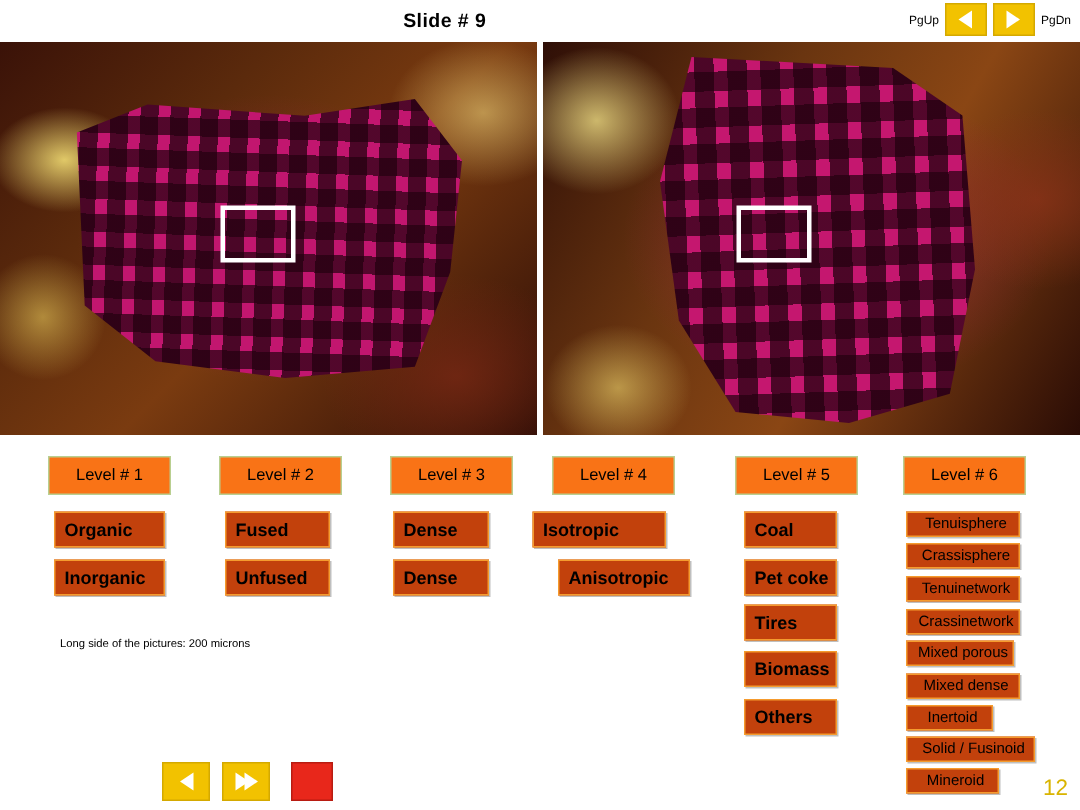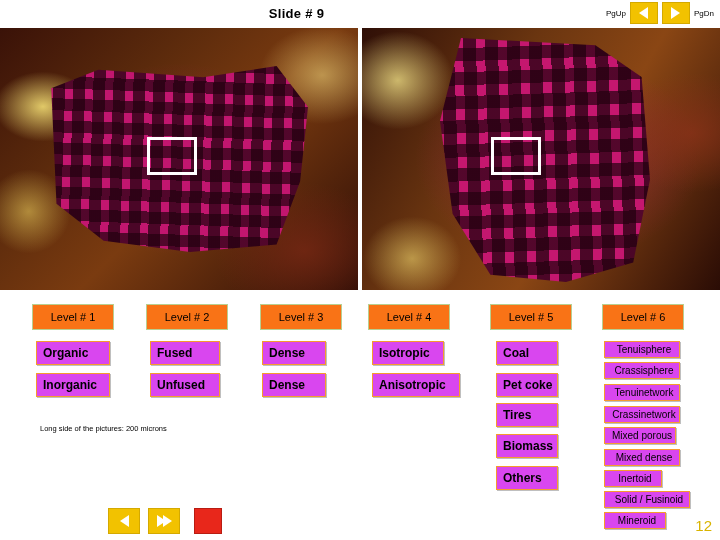--- a/index.html
+++ b/index.html
@@ -146,21 +146,21 @@
     font-size: 11px;
     display: flex;
     align-items: center;
     justify-content: center;
     font-weight: normal;
   }
   
   .term {
     position: absolute;
     box-sizing: border-box;
-    background: #d946ef;
+    background: #c2410c;
     border: 1px solid #f59b2e;
     color: #000000;
     display: flex;
     align-items: center;
     padding-left: 6px;
     font-size: 12px;
     font-weight: bold;
     height: 24px;
     box-shadow: 1px 1px 0 rgba(0,0,0,0.25);
   }
@@ -258,21 +258,21 @@
 
   <div class="term" style="left:36px; top:341px; width:74px;">Organic</div>
   <div class="term" style="left:150px; top:341px; width:70px;">Fused</div>
 
   <div class="term" style="left:36px; top:373px; width:74px;">Inorganic</div>
   <div class="term" style="left:150px; top:373px; width:70px;">Unfused</div>
 
   <div class="term" style="left:262px; top:341px; width:64px;">Dense</div>
   <div class="term" style="left:262px; top:373px; width:64px;">Dense</div>
 
-  <div class="term" style="left:372px; top:341px; width:72px;">Isotropic</div>
+  <div class="term" style="left:355px; top:341px; width:89px;">Isotropic</div>
   <div class="term" style="left:372px; top:373px; width:88px;">Anisotropic</div>
 
   <div class="term" style="left:496px; top:341px; width:62px;">Coal</div>
   <div class="term" style="left:496px; top:373px; width:62px;">Pet coke</div>
   <div class="term" style="left:496px; top:403px; width:62px;">Tires</div>
   <div class="term" style="left:496px; top:434px; width:62px;">Biomass</div>
   <div class="term" style="left:496px; top:466px; width:62px;">Others</div>
 
   <div class="term small" style="left:604px; top:341px; width:76px;">Tenuisphere</div>
   <div class="term small" style="left:604px; top:362px; width:76px;">Crassisphere</div>

